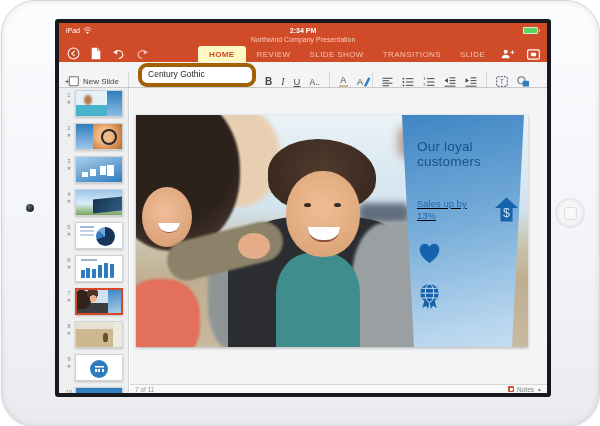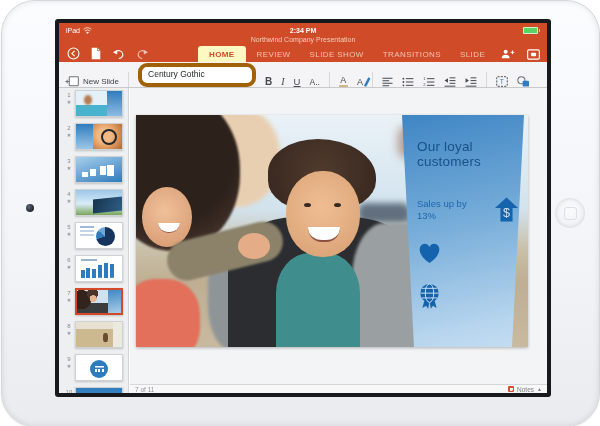--- a/index.html
+++ b/index.html
@@ -160,21 +160,21 @@
   .m-eye1{position:absolute;left:168px;top:88px;width:7px;height:4px;border-radius:50%;background:#3a2b22;}
   .m-eye2{position:absolute;left:198px;top:88px;width:7px;height:4px;border-radius:50%;background:#3a2b22;}
 
   
   .panel{position:absolute;left:253px;top:0;width:139px;height:232px;
     background:linear-gradient(168deg,#3e85c4 0%,#74abd8 45%,#b7d5ee 88%,#c4ddf2 100%);
     clip-path:polygon(13px 0,135px 0,123px 100%,25px 100%);
     filter:drop-shadow(-2px 0 3px rgba(0,0,0,.18));}
   .p-title{position:absolute;left:28px;top:24px;width:88px;font-size:13.5px;line-height:1.12;
     letter-spacing:.2px;color:#1a5189;}
-  .p-item{position:absolute;left:28px;width:102px;display:flex;justify-content:space-between;align-items:center;}
+  .p-item{position:absolute;left:28px;width:102px;display:flex;justify-content:space-between;align-items:center;text-decoration:underline;}
   .p-item .lab{width:62px;font-size:9.5px;line-height:1.2;color:#1e66ab;}
   .p-i1{top:82px;} .p-i2{top:126px;} .p-i3{top:168px;}
 
   
   .bottombar{position:absolute;left:71px;right:0;bottom:0;height:9px;background:#f8f8f9;
     border-top:1px solid #d6d6d8;display:flex;align-items:center;padding:0 5px;box-sizing:border-box;
     font-size:6.5px;color:#939598;}
   .notes-area{margin-left:auto;display:flex;align-items:center;gap:3px;color:#7e8184;}
   .notes-ic{width:6px;height:6px;border-radius:1px;background:#d4502c;position:relative;}
   .notes-ic::after{content:"";position:absolute;left:1.5px;top:1.5px;width:3px;height:3px;

